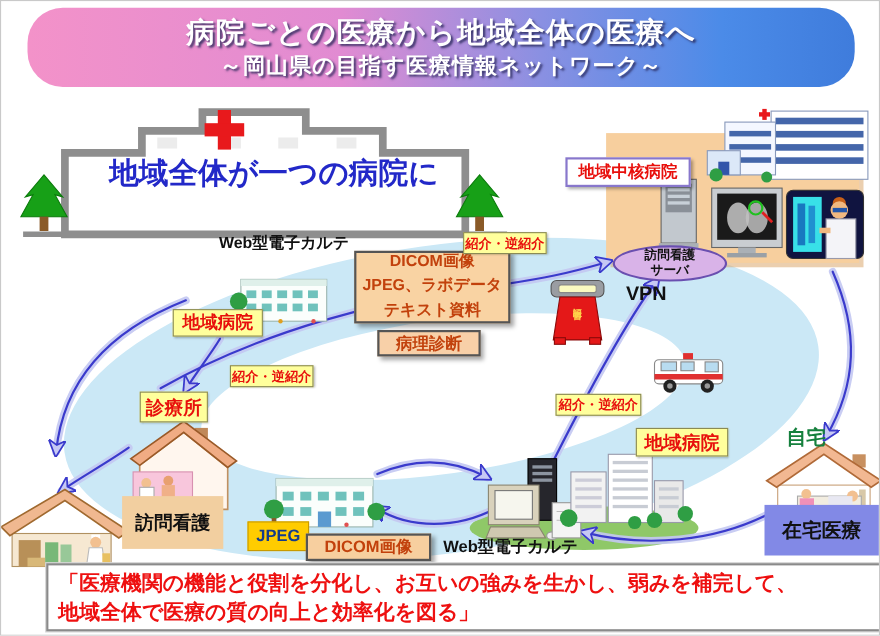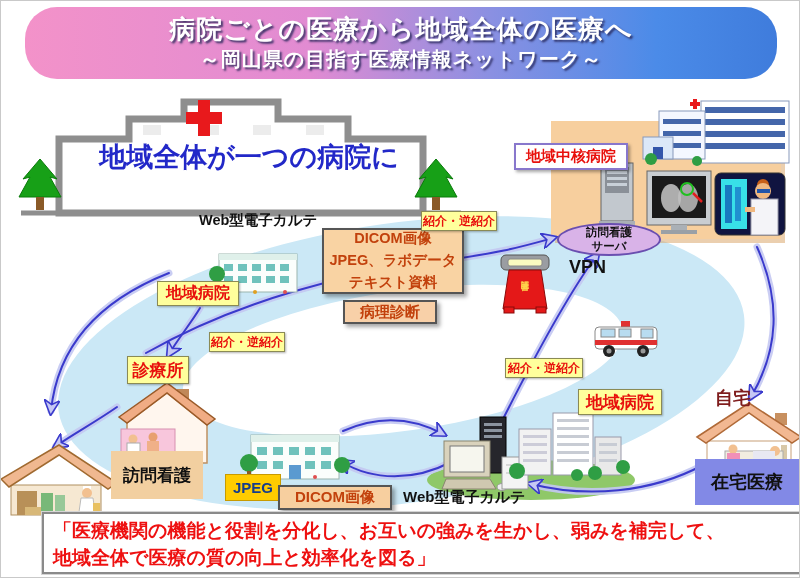--- a/index.html
+++ b/index.html
@@ -344,21 +344,21 @@
   <div class="cert" style="left:517px;top:273px;">証明書</div>
 
   <div class="tag yellow referral" style="left:208px;top:331px;width:76px;height:20px;">紹介・逆紹介</div>
 
   <div class="tag yellow node" style="left:126px;top:355px;width:62px;height:28px;font-size:17px;">診療所</div>
 
   <div class="tag yellow referral" style="left:504px;top:357px;width:78px;height:20px;">紹介・逆紹介</div>
 
   <div class="tag yellow node" style="left:577px;top:388px;width:84px;height:26px;font-size:17px;">地域病院</div>
 
-  <div class="tag redtxt" style="left:714px;top:385px;font-size:18px;color:#7f1d1d;">自宅</div>
+  <div class="tag redtxt" style="left:714px;top:385px;font-size:18px;color:#15803d;">自宅</div>
 
   <div class="tag" style="left:110px;top:450px;width:92px;height:48px;background:#f2cfa0;font-size:17px;color:#111;">訪問看護</div>
 
   <div class="tag" style="left:224px;top:473px;width:56px;height:27px;background:#ffcc00;border:1px solid #c89a00;color:#143c8c;font-size:15px;">JPEG</div>
 
   <div class="tag peachbox" style="left:277px;top:484px;width:114px;height:25px;font-size:15px;background:#f7cf9f;">DICOM画像</div>
 
   <div class="tag plain" style="left:402px;top:487px;font-size:15px;">Web型電子カルテ</div>
 
   <div class="tag" style="left:694px;top:458px;width:104px;height:46px;background:#8289e6;color:#111;font-size:18px;">在宅医療</div>

